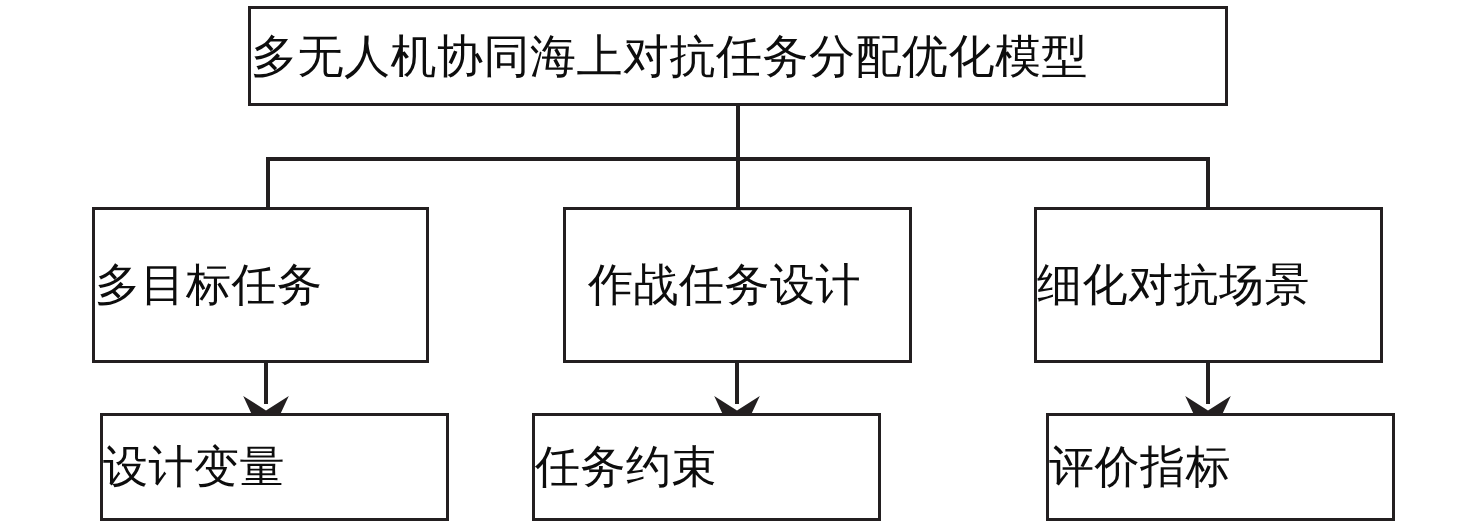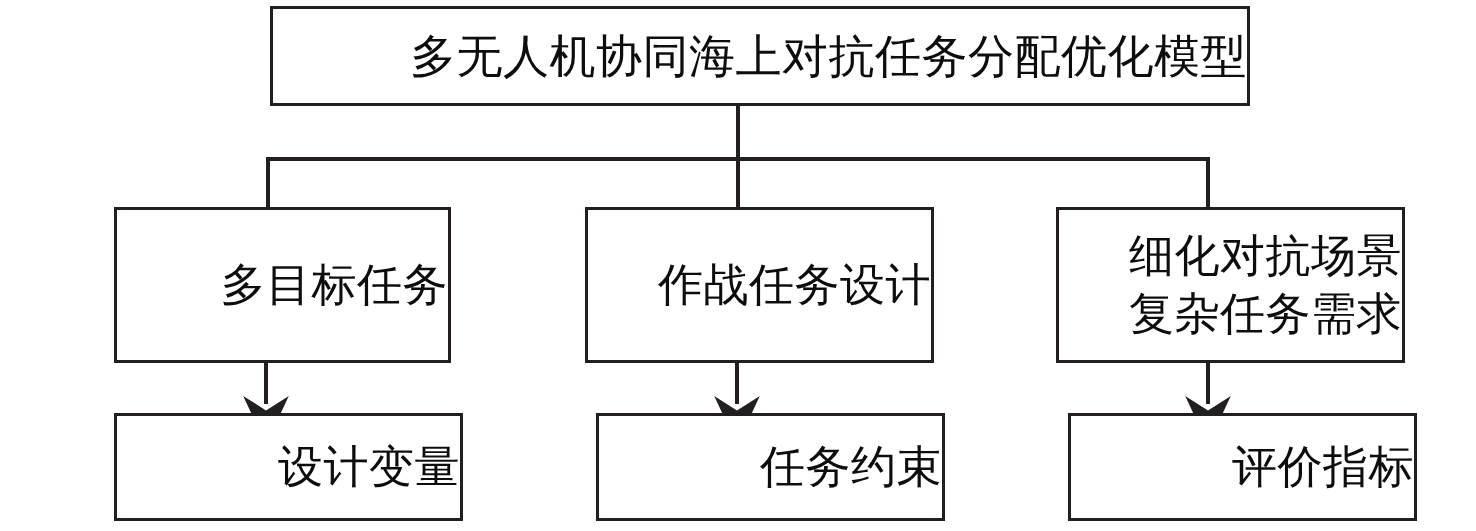--- a/index.html
+++ b/index.html
@@ -26,28 +26,27 @@
     height: 531px;
     pointer-events: none;
   }
   .node {
     position: absolute;
     box-sizing: border-box;
     border: 3px solid #231f20;
     background: #ffffff;
     display: flex;
     flex-direction: column;
-    align-items: flex-end;
+    align-items: flex-start;
     justify-content: center;
     text-align: center;
     color: #0d0d0d;
     font-family: "DejaVu Serif", "Liberation Serif", serif;
     font-weight: 500;
     letter-spacing: 0.5px;
-    margin-left: 22px;
   }
   .node .line {
     display: block;
     white-space: nowrap;
   }
   
   #node-root {
     left: 248px;
     top: 6px;
     width: 980px;
@@ -65,22 +64,22 @@
   #node-mid-0 { left: 92px;   width: 337px; }
   #node-mid-1 { left: 563px;  width: 349px; padding-left: 22px; }
   #node-mid-2 { left: 1034px; width: 349px; }
   
   .tier-bot {
     top: 413px;
     height: 108px;
     font-size: 45px;
     line-height: 1.05;
   }
-  #node-bot-0 { left: 92px;   width: 349px; }
-  #node-bot-1 { left: 574px;  width: 349px; }
+  #node-bot-0 { left: 100px;   width: 349px; }
+  #node-bot-1 { left: 532px;  width: 349px; }
   #node-bot-2 { left: 1046px; width: 349px; }
 </style>
 </head>
 <body>
 
 <div id="canvas">
 
   <svg id="wires" viewBox="0 0 1476 531" width="1476" height="531" aria-hidden="true">
     <defs>
 
@@ -115,21 +114,20 @@
   <div class="node tier-mid" id="node-mid-0">
     <span class="line">多目标任务</span>
   </div>
 
   <div class="node tier-mid" id="node-mid-1">
     <span class="line">作战任务设计</span>
   </div>
 
   <div class="node tier-mid" id="node-mid-2">
     <span class="line">细化对抗场景</span>
-    <span class="line">复杂任务需求</span>
   </div>
 
   <div class="node tier-bot" id="node-bot-0">
     <span class="line">设计变量</span>
   </div>
 
   <div class="node tier-bot" id="node-bot-1">
     <span class="line">任务约束</span>
   </div>
 

